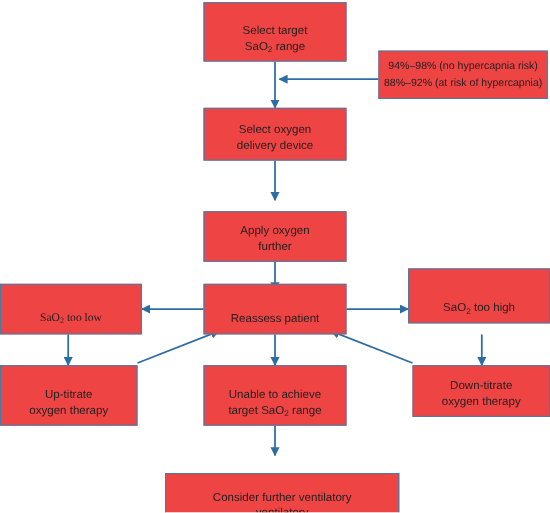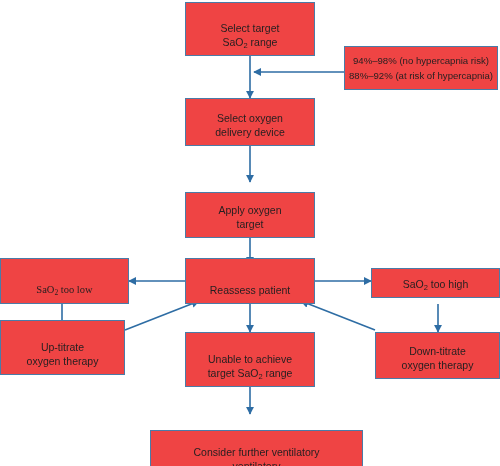--- a/index.html
+++ b/index.html
@@ -99,36 +99,36 @@
 
   <div class="node" id="note-box" style="left:344px; top:46px; width:154px; height:44px;">
     <span class="label"><span>94%–98% (no hypercapnia risk)</span><br><span>88%–92% (at risk of hypercapnia)</span></span>
   </div>
 
   <div class="node" style="left:185px; top:98px; width:130px; height:48px;">
     <span class="label"><span>Select oxygen</span><br><span>delivery device</span></span>
   </div>
 
   <div class="node" style="left:185px; top:192px; width:130px; height:46px;">
-    <span class="label"><span>Apply oxygen</span><br><span>target</span></span>
+    <span class="label"><span>Apply oxygen</span><br><span>further</span></span>
   </div>
 
   <div class="node" style="left:0px; top:258px; width:129px; height:46px;font-family:Liberation Serif, serif;">
     <span class="label"><span>SaO</span><sub>2</sub><span> too low</span></span>
   </div>
 
   <div class="node" style="left:185px; top:258px; width:130px; height:46px;">
     <span class="label">Reassess patient</span>
   </div>
 
-  <div class="node" style="left:371px; top:268px; width:129px; height:30px;">
+  <div class="node" style="left:371px; top:244px; width:129px; height:50px;">
     <span class="label"><span>SaO</span><sub>2</sub><span> too high</span></span>
   </div>
 
-  <div class="node" style="left:0px; top:320px; width:125px; height:55px;">
+  <div class="node" style="left:0px; top:332px; width:125px; height:55px;">
     <span class="label"><span>Up-titrate</span><br><span>oxygen therapy</span></span>
   </div>
 
   <div class="node" style="left:185px; top:332px; width:130px; height:55px;">
     <span class="label"><span>Unable to achieve</span><br><span>target SaO</span><sub>2</sub><span> range</span></span>
   </div>
 
   <div class="node" style="left:375px; top:332px; width:125px; height:47px;">
     <span class="label"><span>Down-titrate</span><br><span>oxygen therapy</span></span>
   </div>

